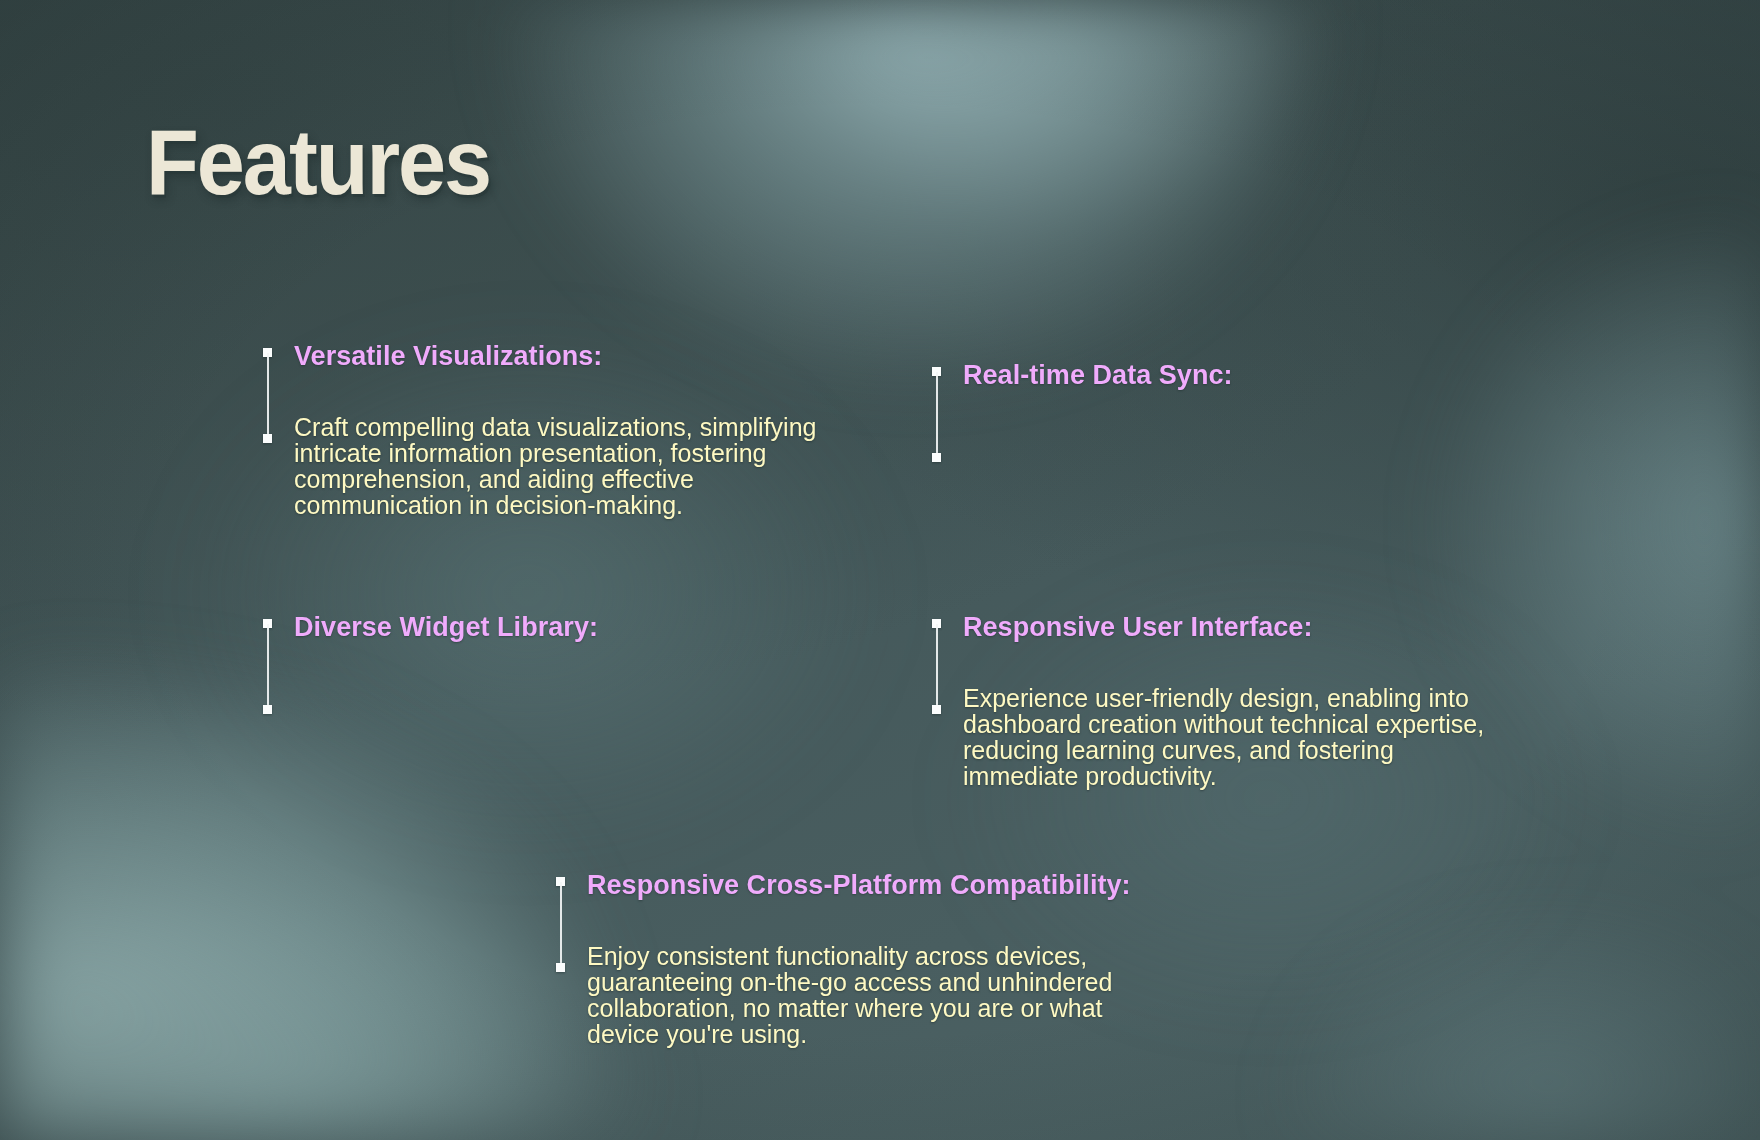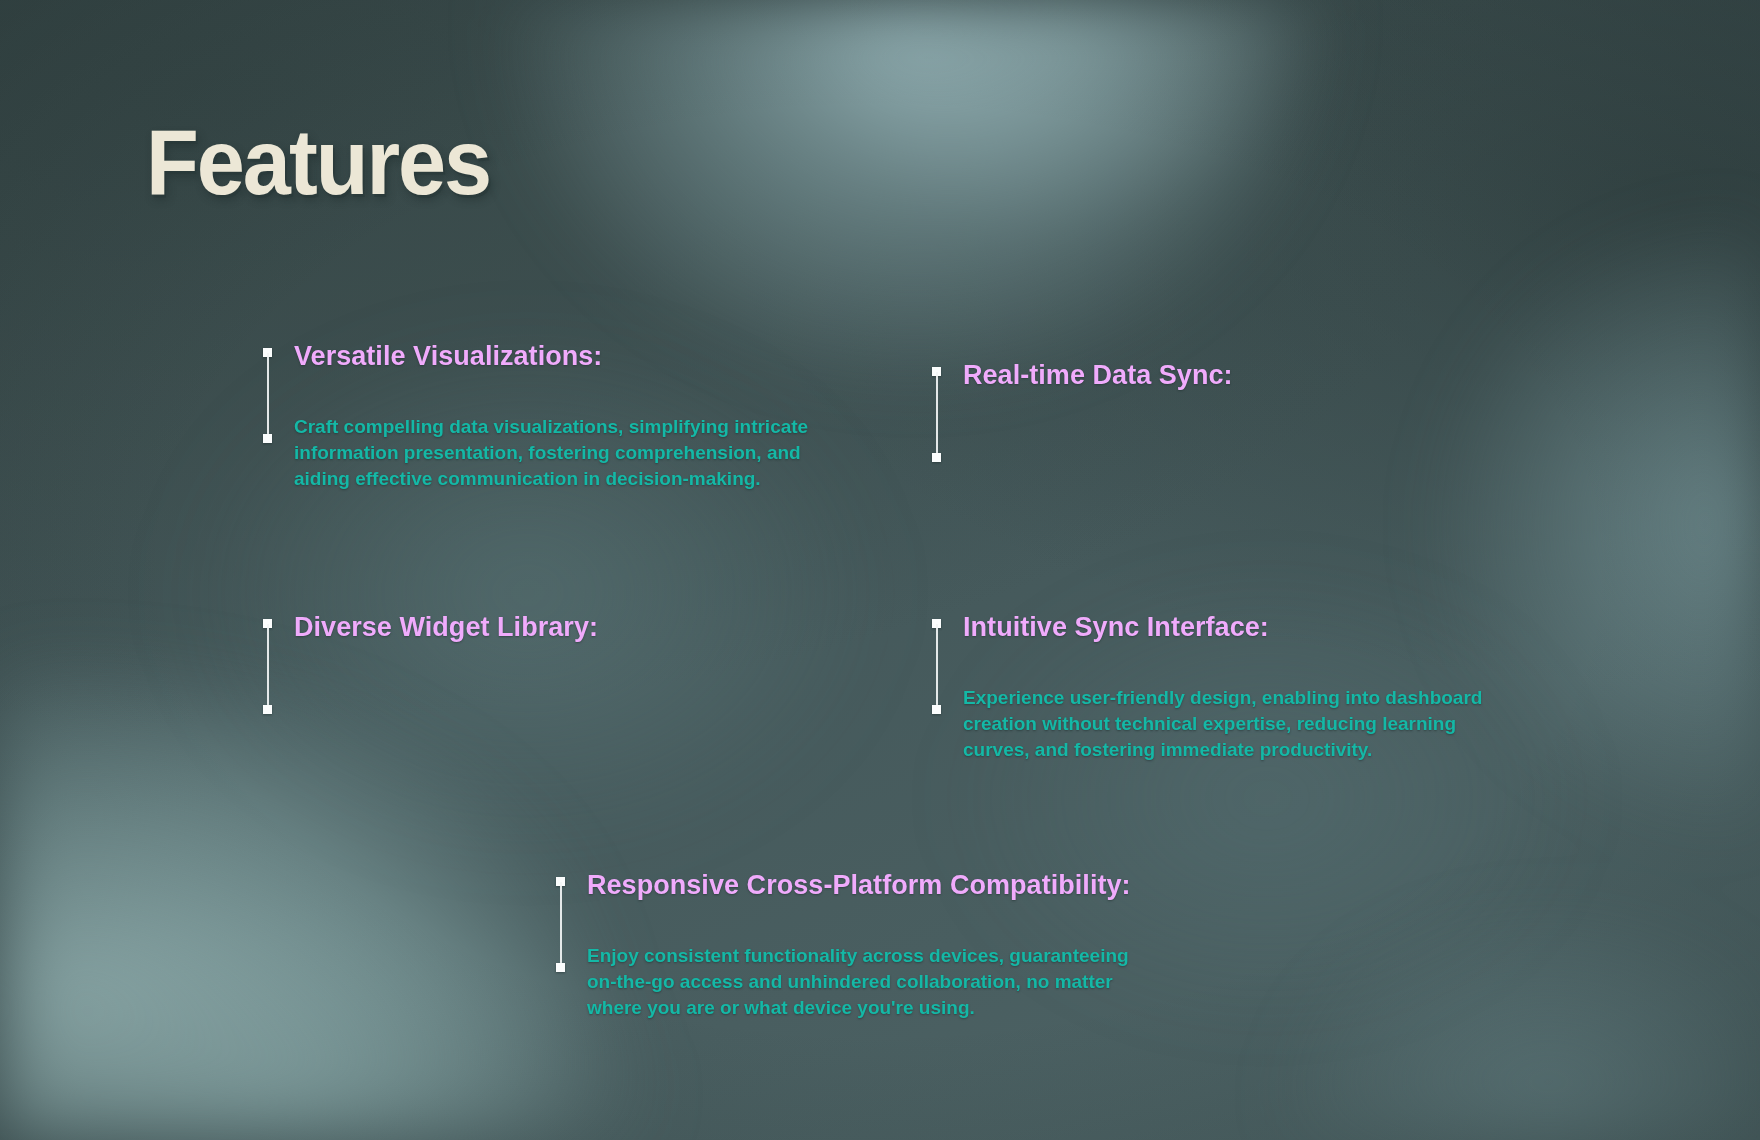--- a/index.html
+++ b/index.html
@@ -121,24 +121,24 @@
     font-size:27px;
     font-weight:700;
     letter-spacing:0.05px;
     color:#f0abfc;
     text-shadow:0 1px 2px rgba(30,44,44,0.5);
     white-space:nowrap;
   }
 
   .feature-body {
     margin-top:42px;
-    font-size:19px;
+    font-size:25px;
     line-height:26px;
-    font-weight:700;
-    color:#14b8a6;
+    font-weight:400;
+    color:#fef9c3;
     text-shadow:0 1px 2px rgba(30,44,44,0.55);
   }
 
   
   #feature-0 { left:263px; top:341px; width:560px; }
   #feature-1 { left:932px; top:360px; width:560px; }
   #feature-2 { left:263px; top:612px; width:560px;justify-content:space-between; }
   #feature-3 { left:932px; top:612px; width:560px; }
   #feature-4 { left:556px; top:870px; width:580px; }
 
@@ -198,21 +198,21 @@
     </div>
   </div>
 
   <div class="feature-item" id="feature-3">
     <div class="marker-rail">
       <span class="marker-square top"></span>
       <span class="marker-line"></span>
       <span class="marker-square bottom"></span>
     </div>
     <div class="feature-text">
-      <div class="feature-heading">Intuitive Sync Interface:</div>
+      <div class="feature-heading">Responsive User Interface:</div>
       <div class="feature-body">Experience user-friendly design, enabling into dashboard creation without technical expertise, reducing learning curves, and fostering immediate productivity.</div>
     </div>
   </div>
 
   <div class="feature-item" id="feature-4">
     <div class="marker-rail">
       <span class="marker-square top"></span>
       <span class="marker-line"></span>
       <span class="marker-square bottom"></span>
     </div>

